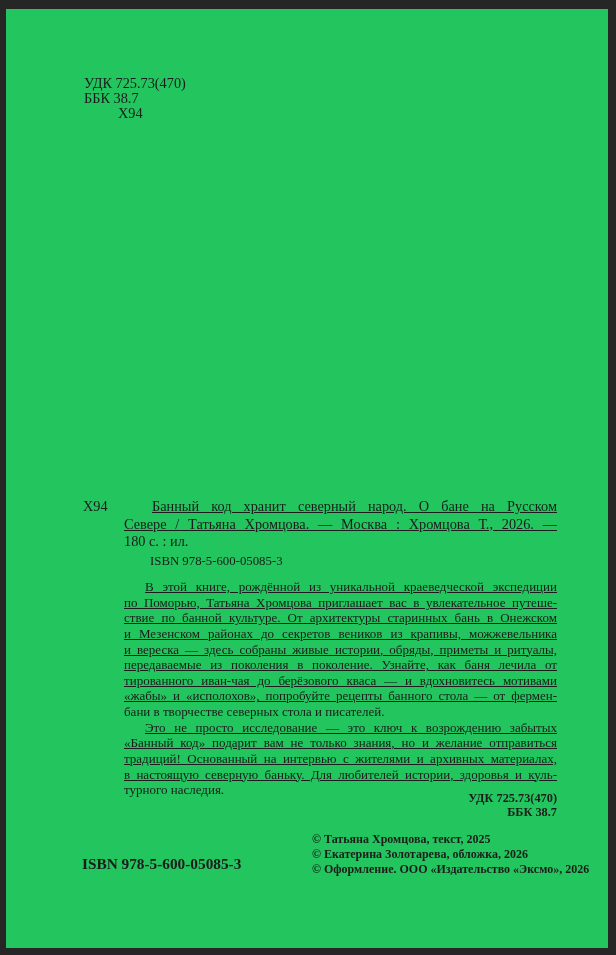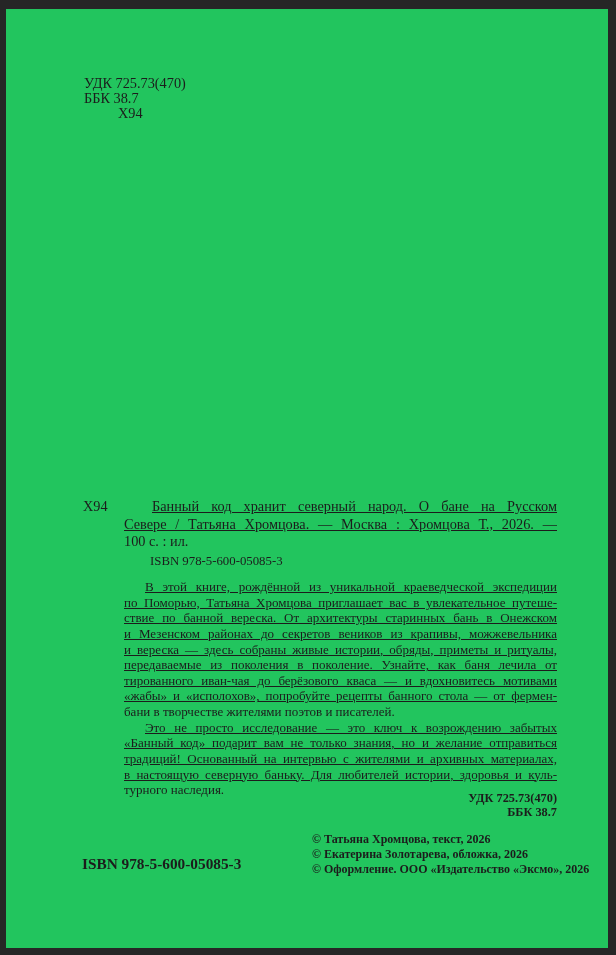--- a/index.html
+++ b/index.html
@@ -86,48 +86,48 @@
     <div>УДК 725.73(470)</div>
     <div>ББК 38.7</div>
     <div class="sign-indent">Х94</div>
   </div>
 
   <div class="abs margin-sign">Х94</div>
 
   <div class="abs bib-block">
     <div class="bib-line just bib-indent">Банный код хранит северный народ. О бане на Русском</div>
     <div class="bib-line just">Севере / Татьяна Хромцова. — Москва : Хромцова Т., 2026. —</div>
-    <div class="bib-line">100 с. : ил.</div>
+    <div class="bib-line">180 с. : ил.</div>
   </div>
 
   <div class="abs isbn-catalog">ISBN 978-5-600-05085-3</div>
 
   <div class="abs annotation">
     <div class="ann-line just indent">В этой книге, рождённой из уникальной краеведческой экспедиции</div>
     <div class="ann-line just">по Поморью, Татьяна Хромцова приглашает вас в увлекательное путеше-</div>
-    <div class="ann-line just">ствие по банной вереска. От архитектуры старинных бань в Онежском</div>
+    <div class="ann-line just">ствие по банной культуре. От архитектуры старинных бань в Онежском</div>
     <div class="ann-line just">и Мезенском районах до секретов веников из крапивы, можжевельника</div>
     <div class="ann-line just">и вереска — здесь собраны живые истории, обряды, приметы и ритуалы,</div>
     <div class="ann-line just">передаваемые из поколения в поколение. Узнайте, как баня лечила от</div>
     <div class="ann-line just">тированного иван-чая до берёзового кваса — и вдохновитесь мотивами</div>
     <div class="ann-line just">«жабы» и «исполохов», попробуйте рецепты банного стола — от фермен-</div>
-    <div class="ann-line">бани в творчестве жителями поэтов и писателей.</div>
+    <div class="ann-line">бани в творчестве северных стола и писателей.</div>
     <div class="ann-line just indent">Это не просто исследование — это ключ к возрождению забытых</div>
     <div class="ann-line just">«Банный код» подарит вам не только знания, но и желание отправиться</div>
     <div class="ann-line just">традиций! Основанный на интервью с жителями и архивных материалах,</div>
     <div class="ann-line just">в настоящую северную баньку. Для любителей истории, здоровья и куль-</div>
     <div class="ann-line">турного наследия.</div>
   </div>
 
   <div class="abs bottom-codes">
     <div>УДК 725.73(470)</div>
     <div>ББК 38.7</div>
   </div>
 
   <div class="abs footer-isbn">ISBN 978-5-600-05085-3</div>
 
   <div class="abs copyright-block">
-    <div>© Татьяна Хромцова, текст, 2026</div>
+    <div>© Татьяна Хромцова, текст, 2025</div>
     <div>© Екатерина Золотарева, обложка, 2026</div>
     <div>© Оформление. ООО «Издательство «Эксмо», 2026</div>
   </div>
 
 </div>
 
 </body></html>

